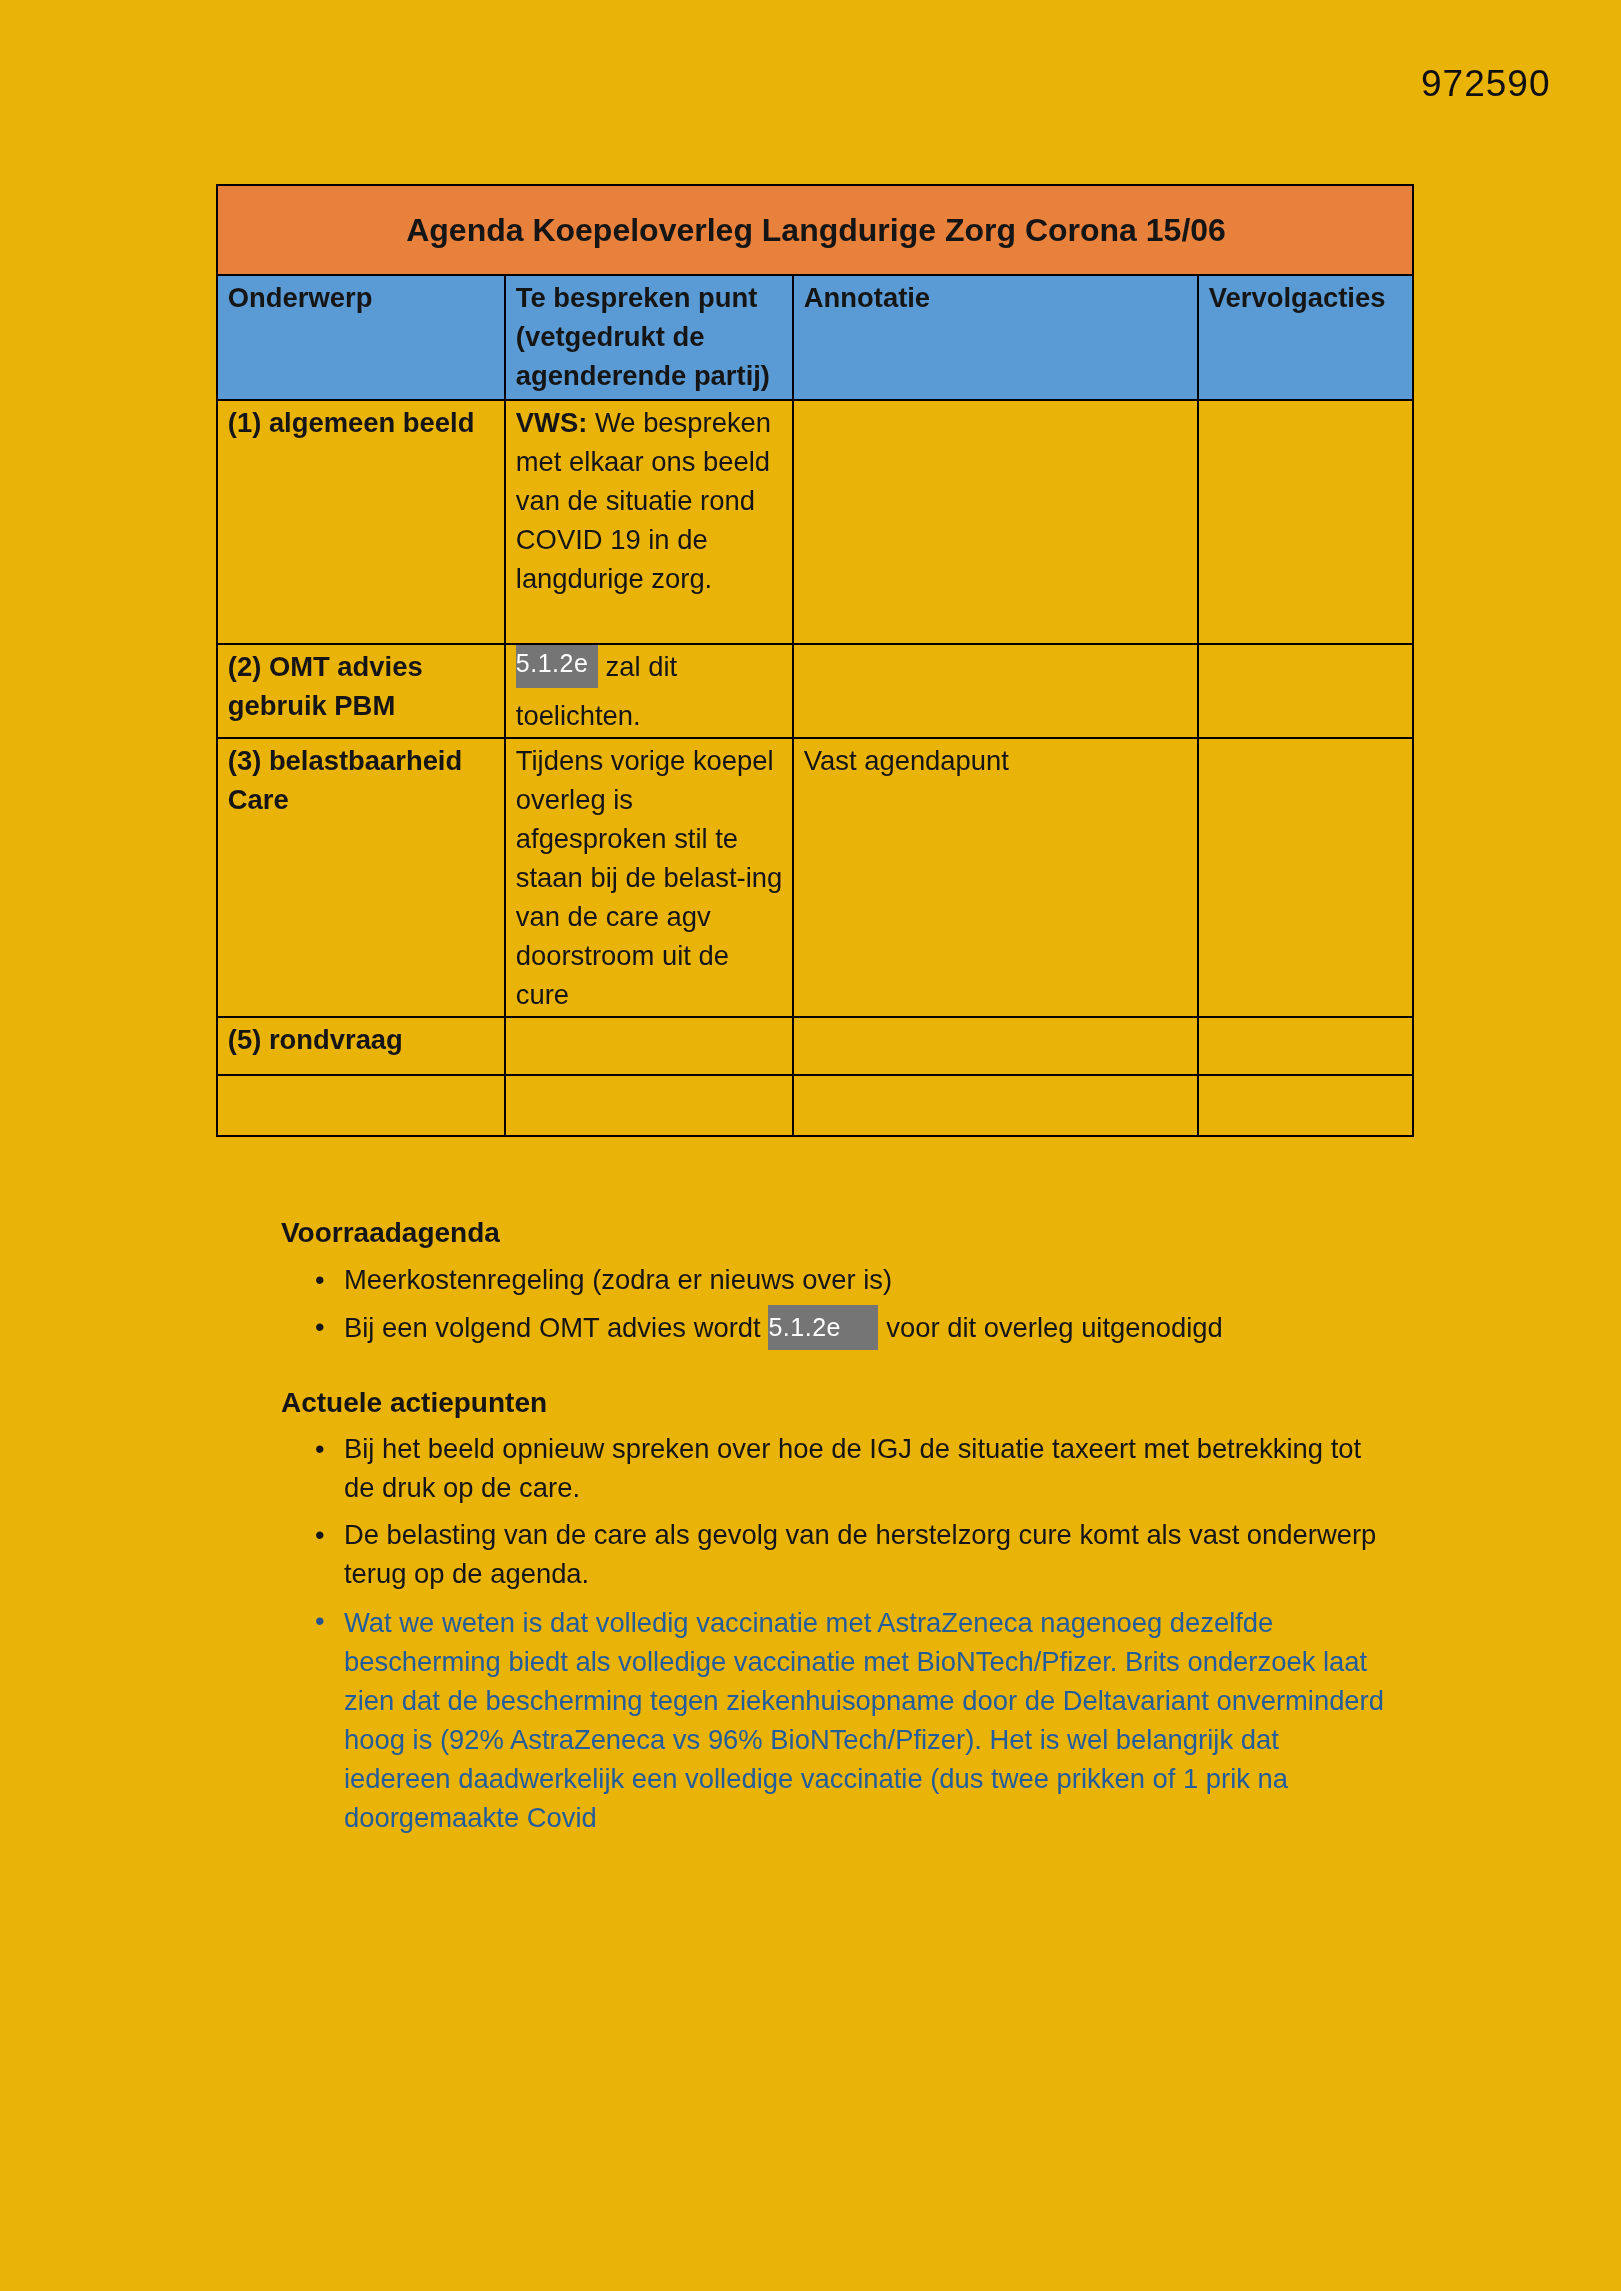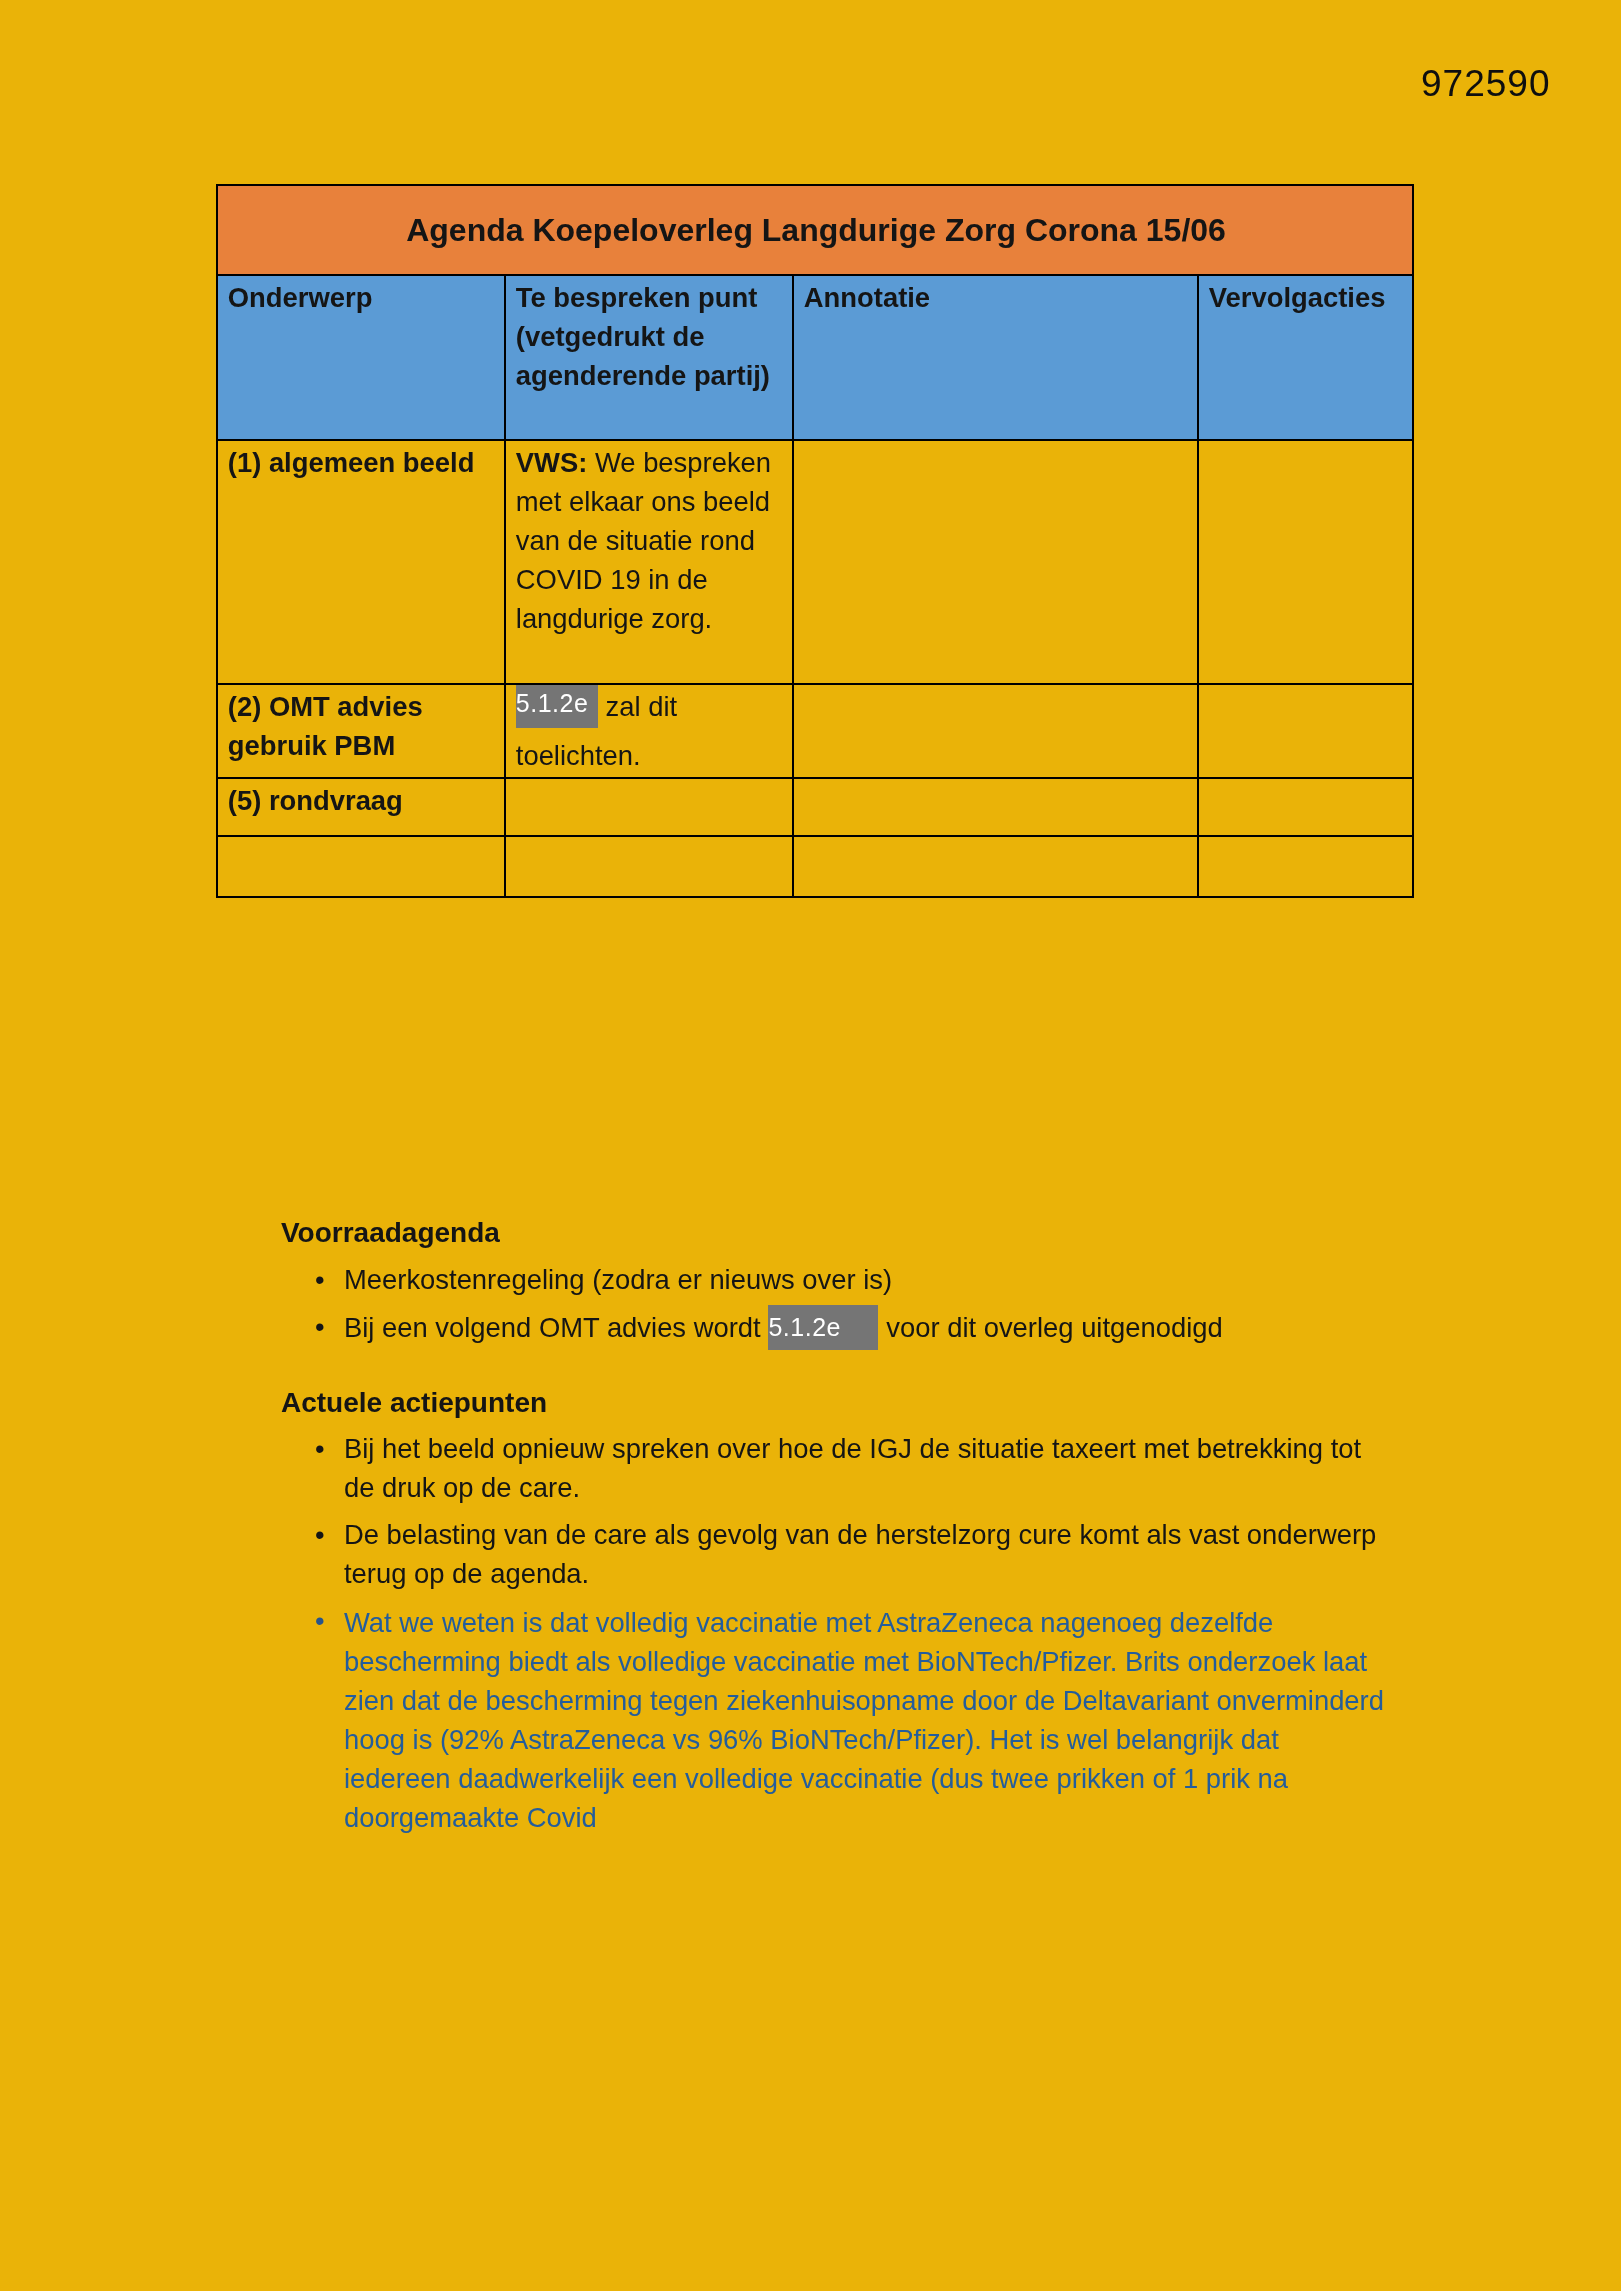--- a/index.html
+++ b/index.html
@@ -17,21 +17,21 @@
   }
   table.agenda td {
     border:2px solid #000; vertical-align:top;
     padding:2px 7.8px 2px 9.8px; font-size:27.4px; line-height:39px;
     overflow:hidden; box-sizing:border-box;
   }
   tr.title-row td {
     background:#E8813B; height:90px; text-align:center; vertical-align:middle;
     font-weight:bold; font-size:32px;
   }
-  tr.head-row td { background:#5B9BD5; height:165px; font-weight:bold; }
+  tr.head-row td { background:#5B9BD5; height:125px; font-weight:bold; }
   tr.r1 td { height:244px; }
   tr.r2 td { height:86px; }
   tr.r3 td { height:270px; }
   tr.r4 td { height:58px; }
   tr.r5 td { height:61px; }
   td.topic { font-weight:bold; }
   .lead-bold { font-weight:bold; }
   .redact {
     display:inline-block; background:#757575; color:#ffffff;
     font-size:25px; letter-spacing:0.5px;
@@ -87,20 +87,26 @@
       <td><span class="lead-bold">VWS:</span> <span>We bespreken met elkaar ons beeld van de situatie rond COVID 19 in de langdurige zorg.</span></td>
       <td></td>
       <td></td>
     </tr>
     <tr class="r2">
       <td class="topic">(2) OMT advies gebruik PBM</td>
       <td><span class="redact redact-cell">5.1.2e</span><span>zal dit toelichten.</span></td>
       <td></td>
       <td></td>
     </tr>
+    <tr class="r3">
+      <td class="topic">(3) belastbaarheid Care</td>
+      <td>Tijdens vorige koepel overleg is afgesproken stil te staan bij de belast-ing van de care agv doorstroom uit de cure</td>
+      <td>Vast agendapunt</td>
+      <td></td>
+    </tr>
     <tr class="r4">
       <td class="topic">(5) rondvraag</td>
       <td></td>
       <td></td>
       <td></td>
     </tr>
     <tr class="r5">
       <td></td>
       <td></td>
       <td></td>

